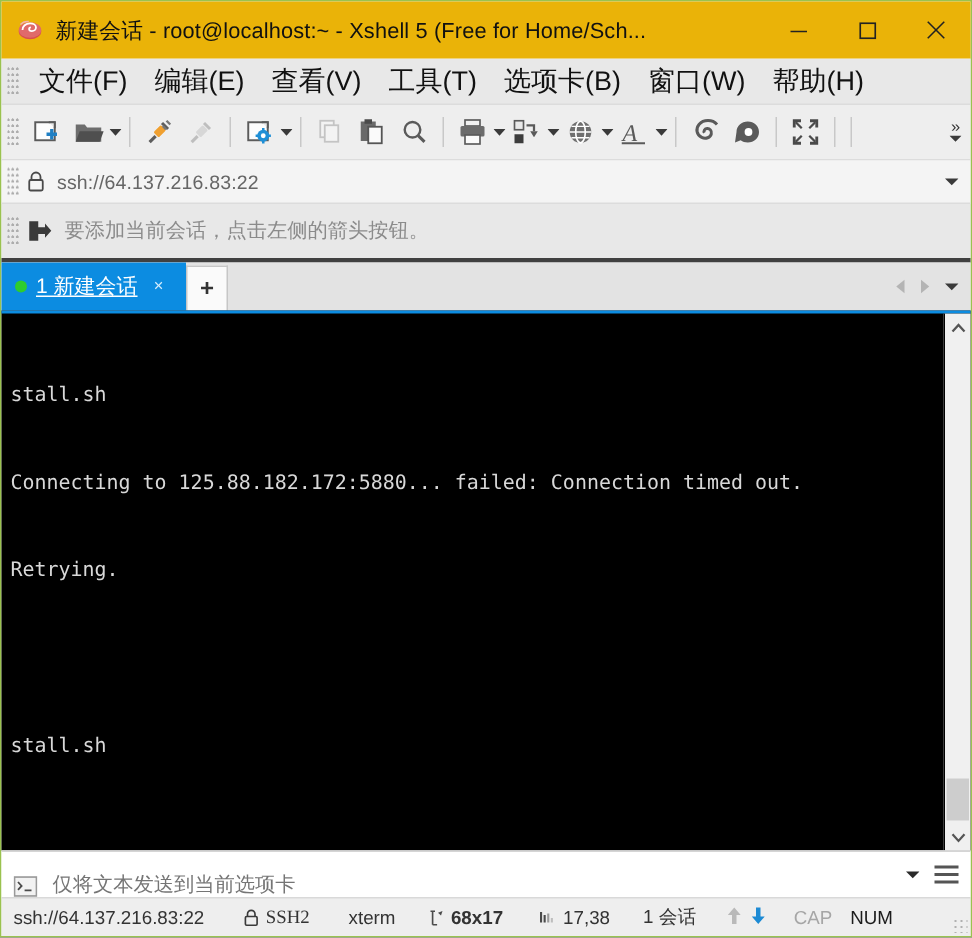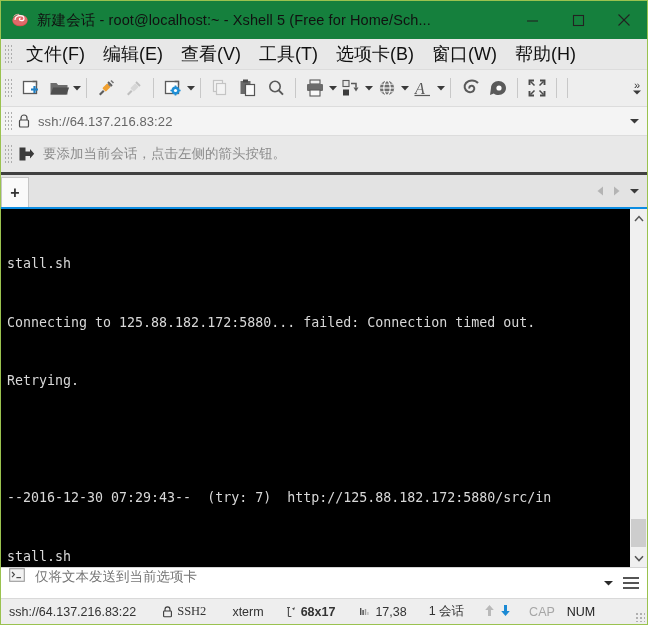--- a/index.html
+++ b/index.html
@@ -26,21 +26,21 @@
     display: flex;
     flex-direction: column;
   }
 
   
   .titlebar {
     height: 38px;
     flex: 0 0 38px;
     display: flex;
     align-items: center;
-    background: #15803d;
+    background: #eab308;
     position: relative;
   }
   .app-icon {
     width: 18px;
     height: 18px;
     margin-left: 10px;
     margin-right: 8px;
     flex: 0 0 18px;
     position: relative;
   }
@@ -300,21 +300,21 @@
     height: 28px;
     background: #cdcdcd;
   }
 
   
   .sendbar {
     height: 30px;
     flex: 0 0 30px;
     background: #ffffff;
     display: flex;
-    align-items: flex-start;
+    align-items: flex-end;
     border-top: 1px solid #d5d5d5;
     position: relative;
   }
   .send-ico { width: 16px; height: 14px; margin: 0 8px 0 8px; flex:0 0 16px; }
   .send-placeholder {
     font-size: 13.5px;
     color: #9b9b9b;
   }
   .send-caret {
     position: absolute;
@@ -600,20 +600,25 @@
   <div class="noticebar">
     <div class="grip"></div>
     <svg class="notice-ico" viewBox="0 0 18 18">
       <rect x="2.5" y="2.5" width="6" height="13" fill="#3a3a3a"></rect>
       <path d="M8 6.5h5V4l4.2 4.8L13 13.5V11H8z" fill="#3a3a3a"></path>
     </svg>
     <div class="notice-text">要添加当前会话，点击左侧的箭头按钮。</div>
   </div>
 
   <div class="tabbar">
+    <div class="tab">
+      <span class="tab-dot"></span>
+      <span class="tab-label">1 新建会话</span>
+      <span class="tab-close">×</span>
+    </div>
     <div class="tab-new">+</div>
     <div class="tab-nav">
       <div class="tnav-btn">
         <svg width="8" height="10" viewBox="0 0 8 10">
             <path d="M7 0.5v9L1.5 5z" fill="#b4b4b4"></path>
           </svg>
       </div>
       <div class="tnav-btn">
         <svg width="8" height="10" viewBox="0 0 8 10">
             <path d="M1 0.5v9L6.5 5z" fill="#b4b4b4"></path>
@@ -626,21 +631,20 @@
       </div>
     </div>
   </div>
 
   <div class="terminal-wrap">
     <div class="terminal">
       <div class="term-line">stall.sh</div>
       <div class="term-line">Connecting to 125.88.182.172:5880... failed: Connection timed out.</div>
       <div class="term-line">Retrying.</div>
       <div class="term-line"></div>
-      <div class="term-line">--2016-12-30 07:29:43--  (try: 7)  http://125.88.182.172:5880/src/in</div>
       <div class="term-line">stall.sh</div>
       
       
       
       
       
       
       
       
       

